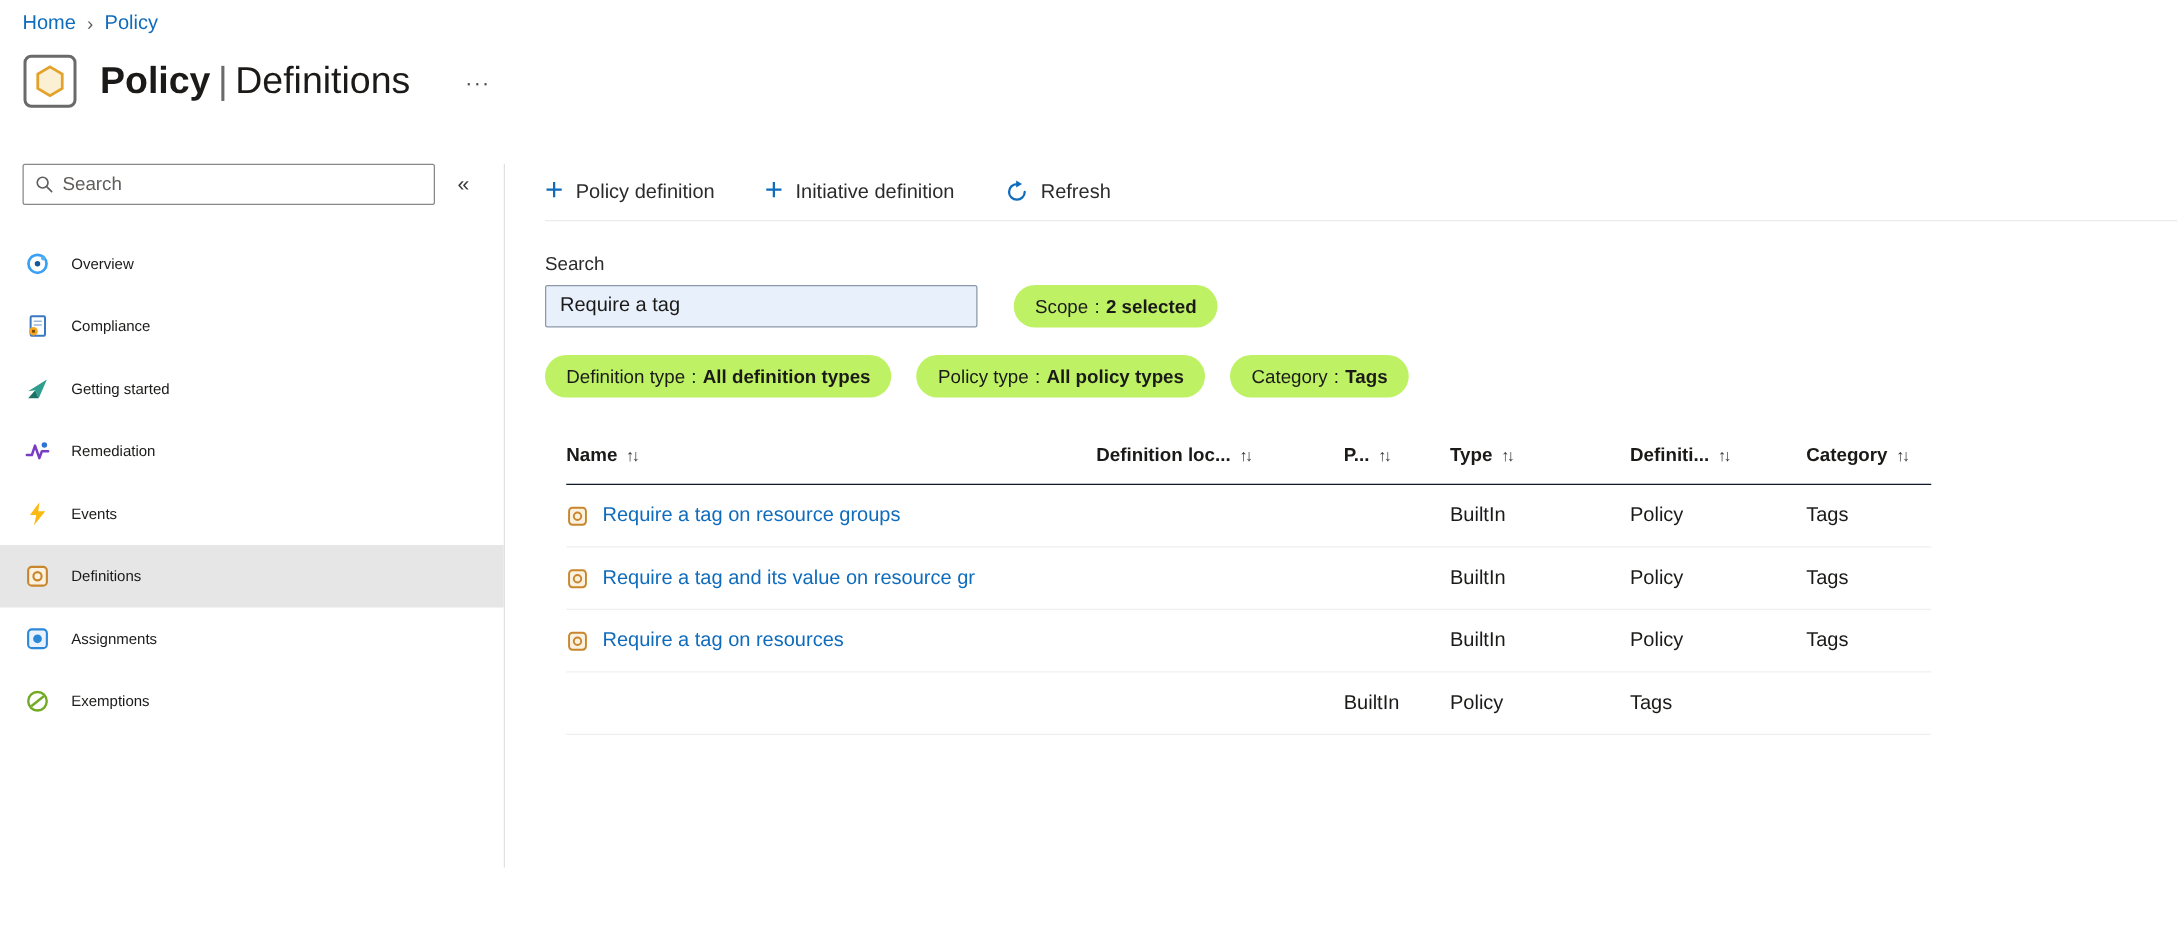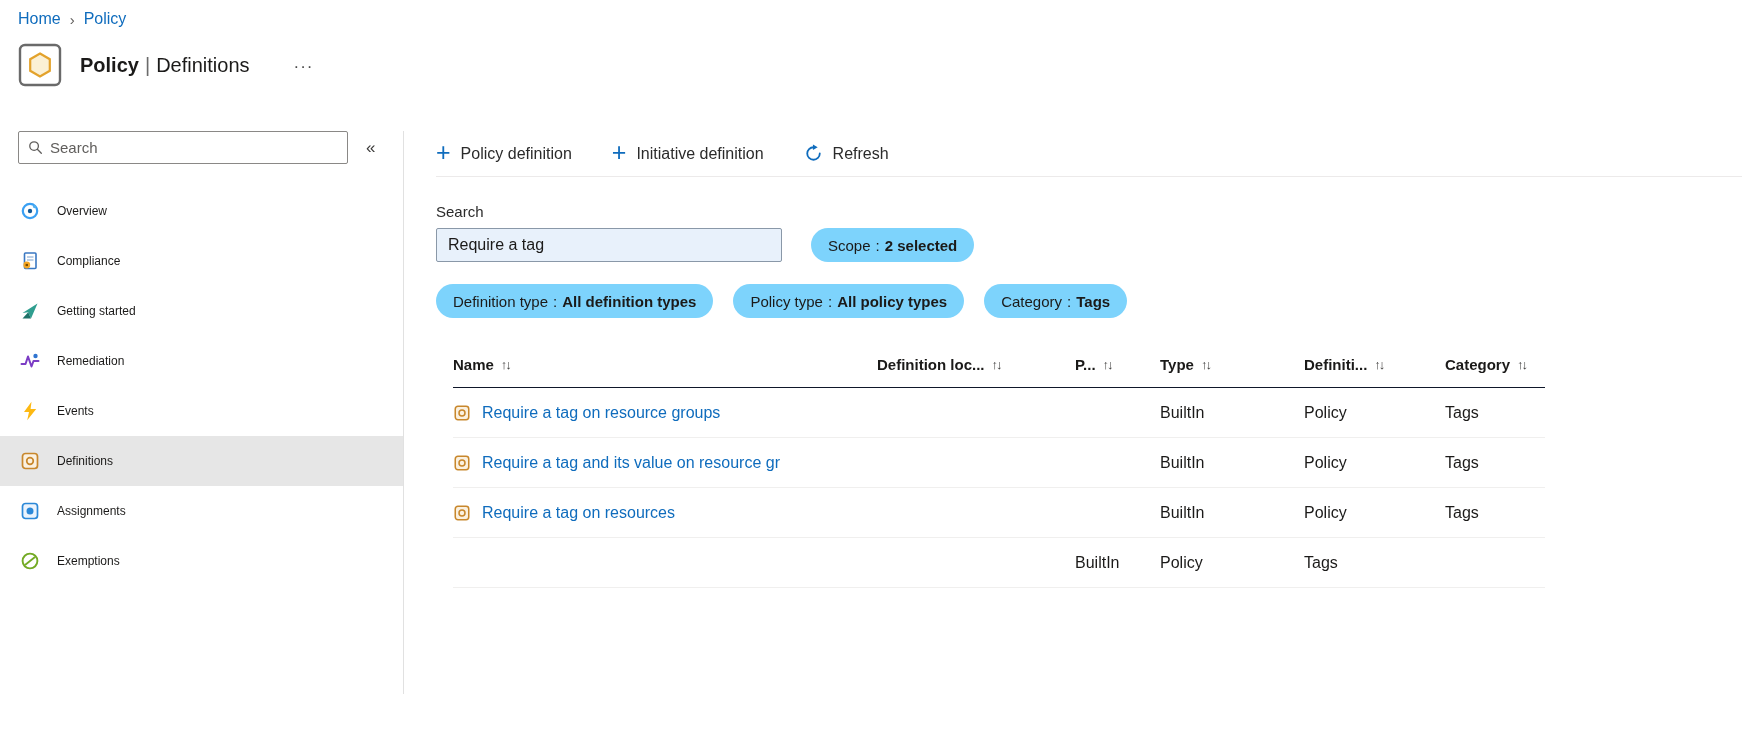--- a/index.html
+++ b/index.html
@@ -12,21 +12,21 @@
   }
 
   
   .breadcrumb { padding: 10px 0 0 18px; font-size: 16px; display: flex; align-items: center; gap: 9px; }
   .breadcrumb a { color: #0f6cbd; text-decoration: none; cursor: pointer; }
   .crumb-sep { color: #605e5c; font-size: 15px; }
 
   
   .title-row { display: flex; align-items: center; gap: 18px; padding: 15px 0 0 18px; }
   .title-icon { flex: none; display: block; }
-  h1 { font-size: 20px; font-weight: 400; color: #1b1a19; letter-spacing: 0; }
+  h1 { font-size: 30px; font-weight: 400; color: #1b1a19; letter-spacing: 0; }
   .title-primary { font-weight: 700; }
   .title-sep { color: #6b6b6b; font-weight: 300; padding: 0 6px; }
   .more-btn { margin-left: 26px; margin-top: 4px; color: #4a4a4a; font-size: 17px; letter-spacing: 1px;
               background: none; border: none; cursor: pointer; font-family: inherit; }
 
   
   .content { display: flex; margin-top: 44px; height: 563px; }
 
   
   .sidebar { width: 404px; flex: none; border-right: 1px solid #e1e1e1; }
@@ -48,21 +48,21 @@
   .toolbar-item { display: flex; align-items: center; gap: 10px; color: #2b2b2b; font-size: 16px;
                   background: none; border: none; cursor: pointer; font-family: inherit; }
   .plus-glyph { color: #0f6cbd; font-size: 25px; font-weight: 300; line-height: 1; position: relative; top: -1px; }
   .refresh-svg { display: block; }
 
   .search-label { margin-top: 26px; font-size: 15px; color: #2b2b2b; }
   .filter-row-1 { display: flex; align-items: center; gap: 29px; margin-top: 8px; }
   .main-search-input { width: 346px; height: 34px; background: #e8f1fb; border: 1px solid #8a98a8; border-radius: 2px;
                        padding: 0 11px; font-size: 16px; font-family: inherit; color: #1b1a19; outline: none; }
   .pill { display: inline-flex; align-items: center; gap: 5px; height: 34px; padding: 16px 17px;
-          background: #7dd3fc; border-radius: 17px; font-size: 15px; color: #1b1a19; border: none;
+          background: #bef264; border-radius: 17px; font-size: 15px; color: #1b1a19; border: none;
           cursor: pointer; font-family: inherit; white-space: nowrap; }
   .pill b { font-weight: 700; }
   .filter-row-2 { display: flex; gap: 20px; margin-top: 22px; }
 
   
   .table { margin-top: 24px; margin-left: 17px; width: 1092px; }
   .trow { display: grid; grid-template-columns: 424px 198px 85px 144px 141px 100px; align-items: center; }
   .thead { height: 46px; border-bottom: 1px solid #0f172a; }
   .th { display: flex; align-items: center; gap: 7px; font-weight: 700; font-size: 15px; color: #1b1a19; cursor: pointer; }
   .sort-glyph { font-size: 13px; color: #3b3a39; letter-spacing: -2px; font-weight: 400; }

